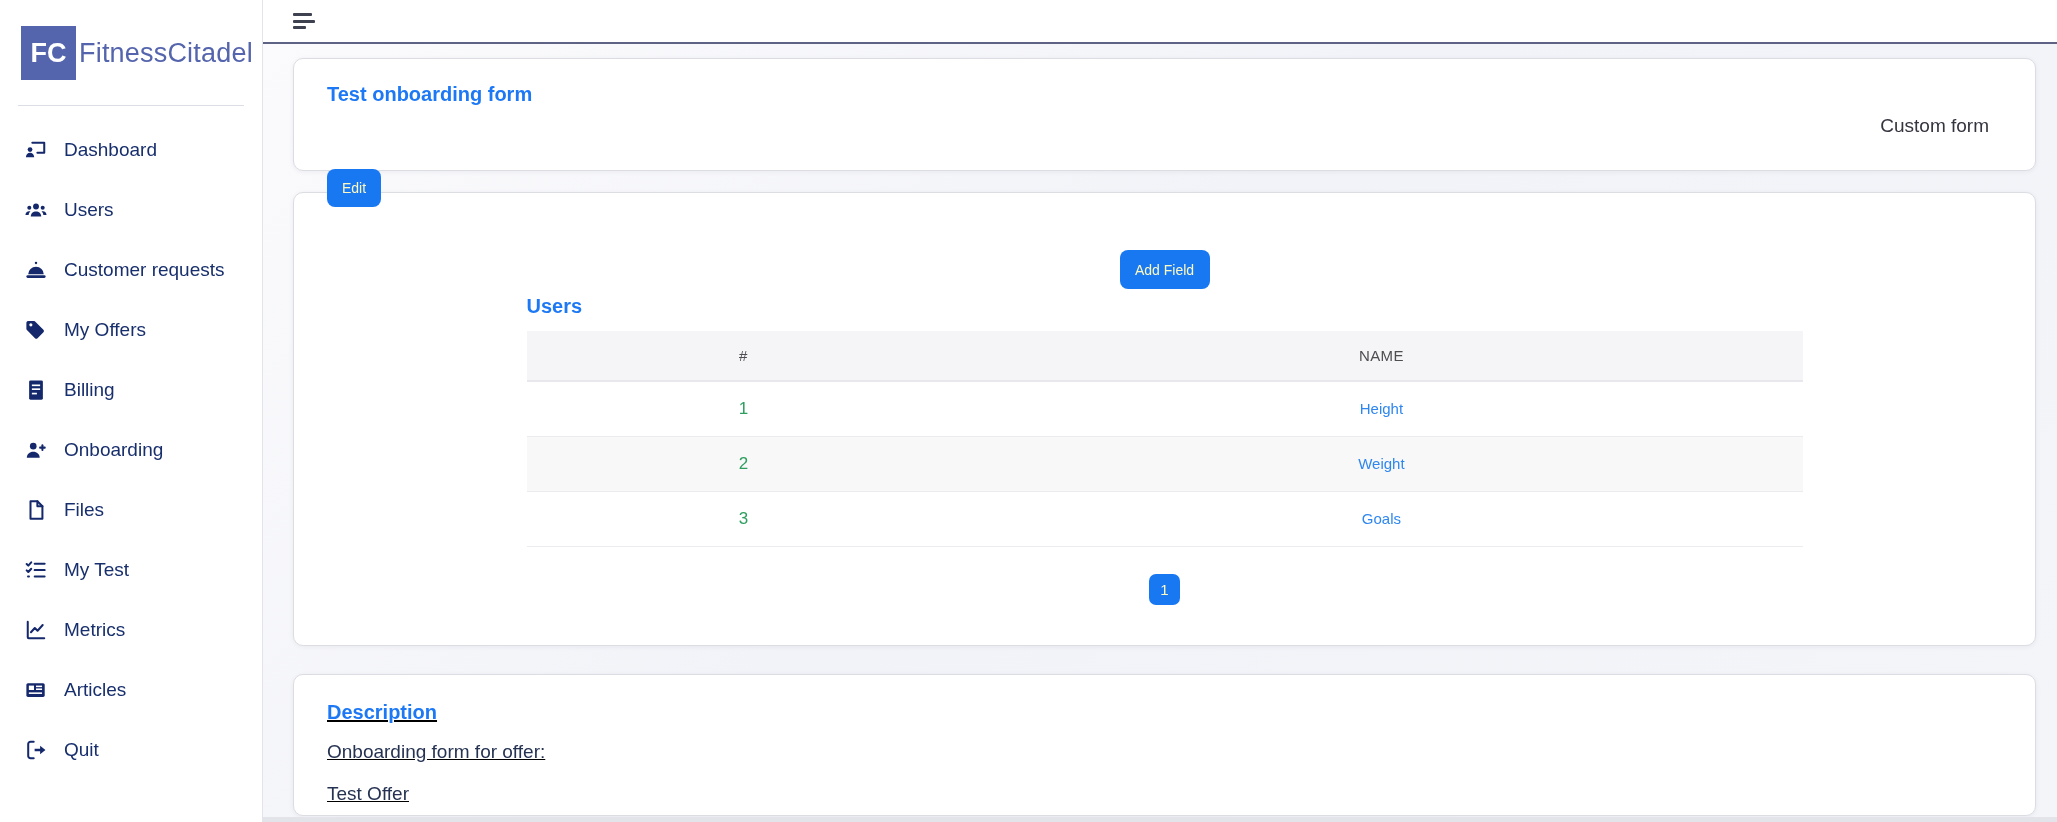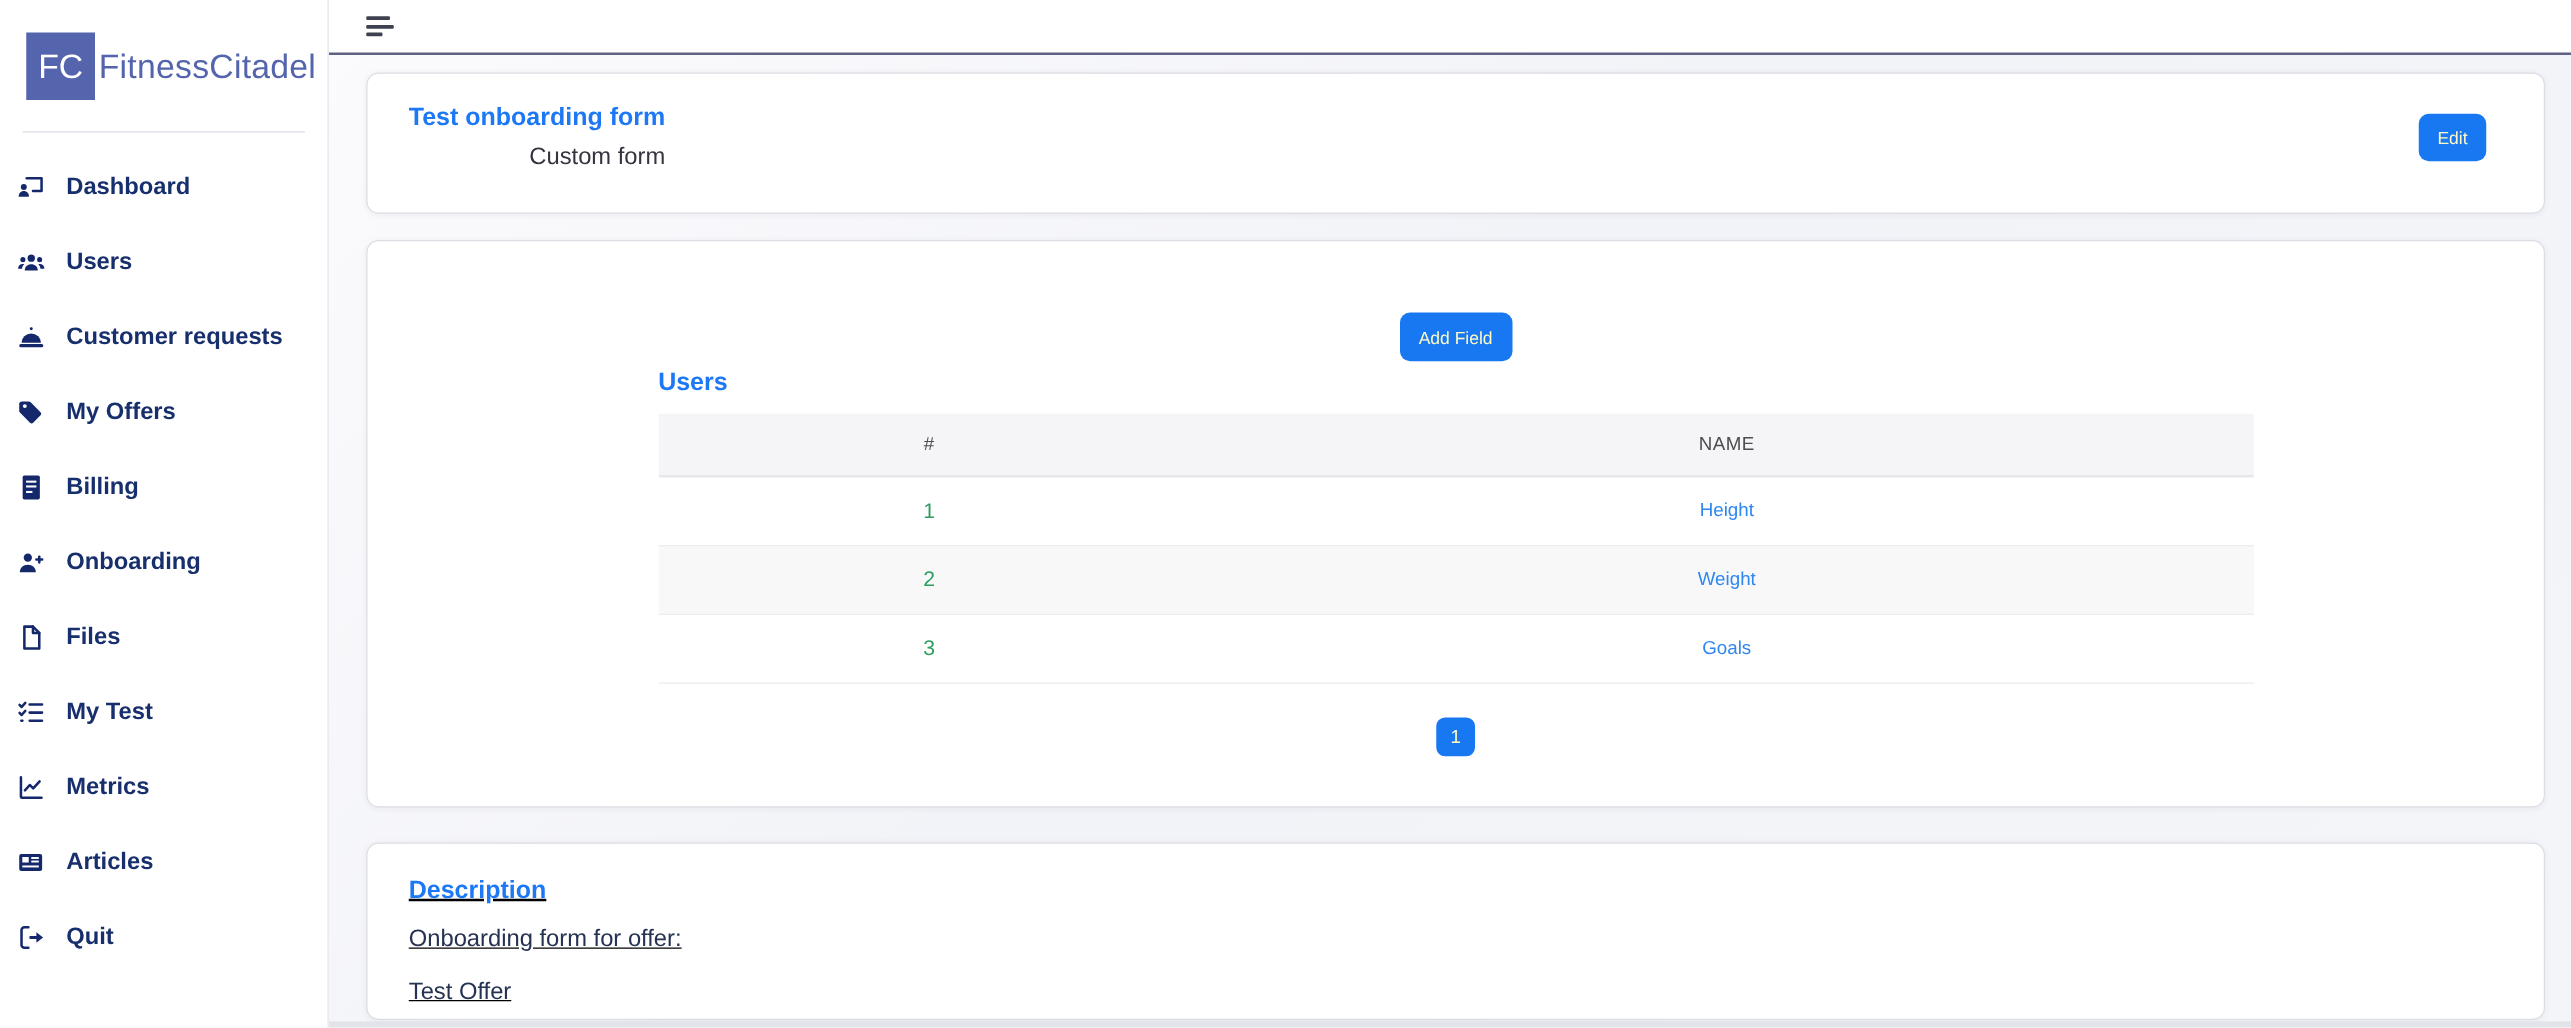--- a/index.html
+++ b/index.html
@@ -14,29 +14,29 @@
   .sidebar {
     width: 263px; min-width: 263px; height: 100%;
     background: #ffffff;
     border-right: 1px solid #e3e4ea;
     position: relative; z-index: 2;
   }
   .logo-row { display: flex; align-items: center; padding: 26px 0 0 21px; }
   .logo-badge {
     width: 55px; height: 54px; background: #5565ad; color: #ffffff;
     display: flex; align-items: center; justify-content: center;
-    font-size: 27px; font-weight: 400;
+    font-size: 27px; font-weight: 700;
   }
   .logo-text { color: #5565ad; font-size: 27px; margin-left: 3px; letter-spacing: 0.2px; }
   .sidebar-divider { border-top: 1px solid #dcdee6; margin: 25px 18px 0 18px; }
   .nav { margin-top: 14px; }
   .nav-item {
     height: 60px; display: flex; align-items: center; gap: 16px;
-    padding-left: 13px; cursor: pointer;
-    color: #182f6d; font-size: 19px; font-weight: bold;
+    padding-left: 24px; cursor: pointer;
+    color: #182f6d; font-size: 19px;
   }
   .nav-icon { width: 24px; height: 24px; display: flex; align-items: center; justify-content: center; flex: none; }
   .nav-icon svg { width: 22px; height: 22px; }
   .ic-fill { fill: #14286b; }
   .ic-stroke { fill: none; stroke: #14286b; stroke-width: 2.2; stroke-linecap: round; stroke-linejoin: round; }
 
   
   .main { flex: 1; display: flex; flex-direction: column; position: relative;
     background: linear-gradient(135deg, #fbfbfd 0%, #f2f3f8 45%, #f4f5f9 100%);
   }
@@ -54,21 +54,21 @@
 
   .card {
     background: #ffffff;
     border: 1px solid #dcdde2;
     border-radius: 10px;
     box-shadow: 0 1px 5px rgba(40,40,70,0.06);
   }
   .blue-heading { color: #1d78f5; font-size: 20px; font-weight: 700; }
 
   
-  .card-form-header { height: 113px; display: flex; justify-content: space-between; padding: 0 46px 0 33px; }
+  .card-form-header { height: 113px; display: flex; justify-content: space-between; padding: 0 46px 0 33px; flex-direction: column; }
   .form-header-text { padding-top: 24px; }
   .form-subtitle { margin-top: 9px; color: #34353f; font-size: 19px; text-align: right; }
   .btn {
     background: #1878f2; color: #fef9c3; border: none; border-radius: 8px;
     font-family: "Liberation Sans", sans-serif; font-weight: 500; cursor: pointer;
   }
   .edit-btn { margin-top: 32px; width: 54px; height: 38px; font-size: 14px; flex: none; }
 
   
   .card-fields { margin-top: 21px; height: 454px; display: flex; flex-direction: column; align-items: center; }

